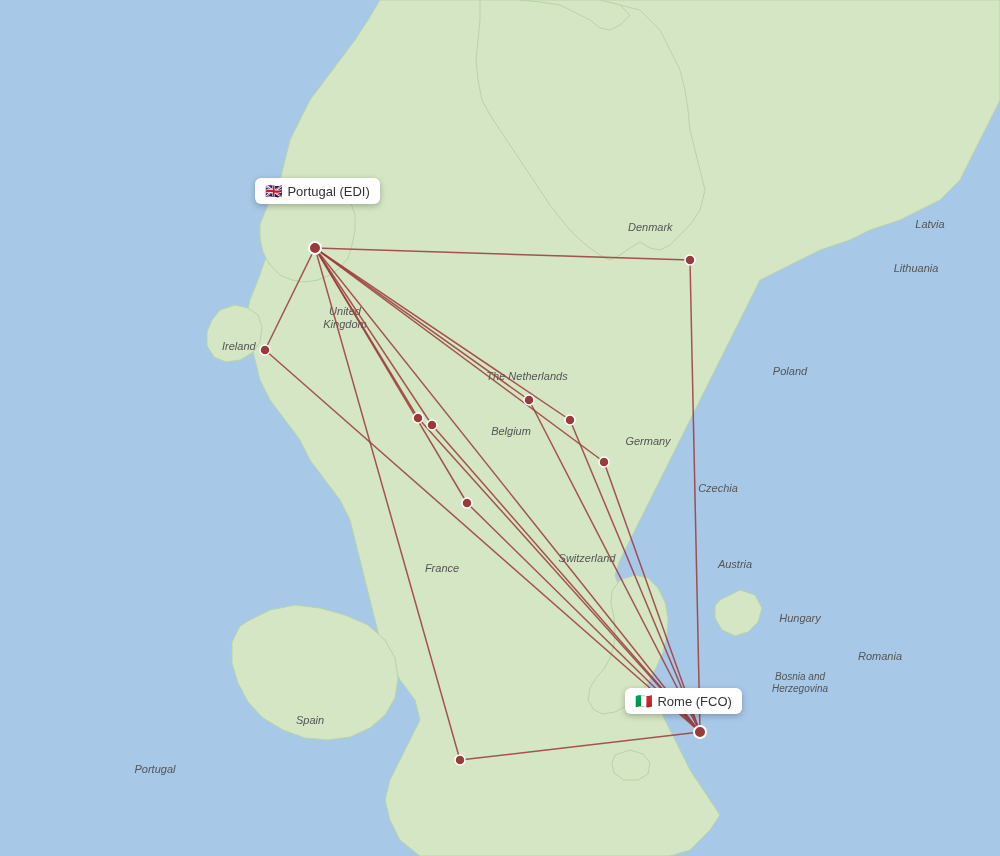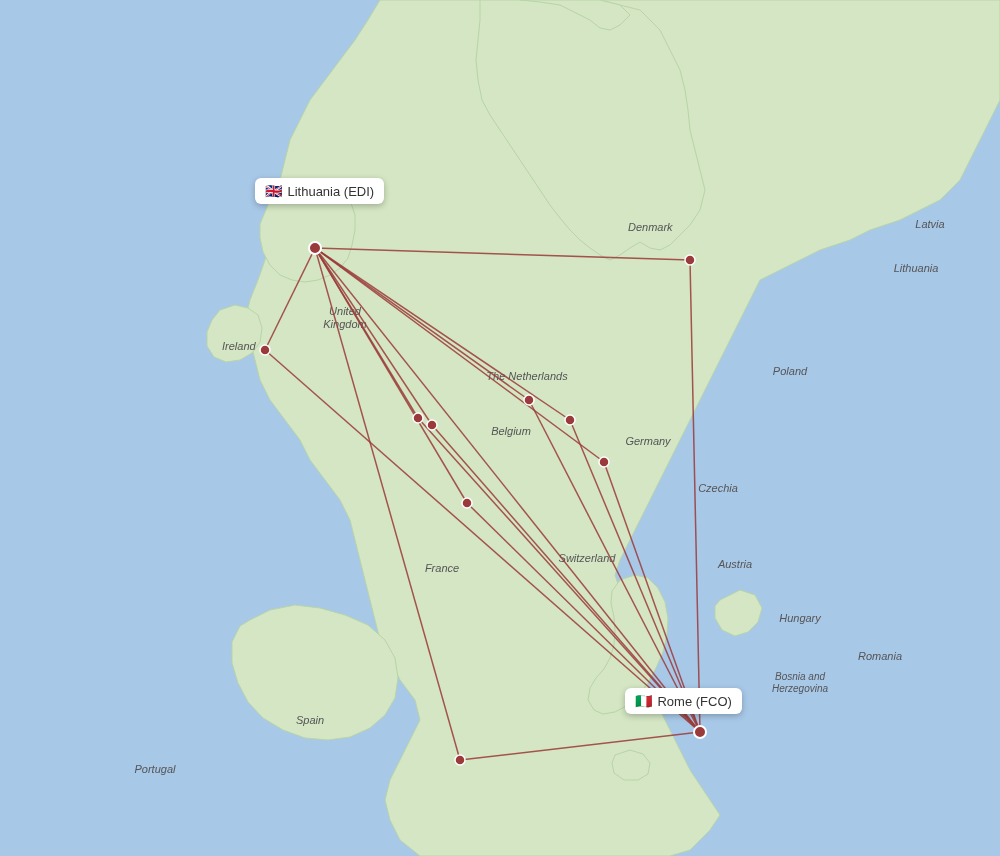--- a/index.html
+++ b/index.html
@@ -192,20 +192,20 @@
     <circle cx="460" cy="760" r="5" fill="#9b3a3a" stroke="white" stroke-width="1.5"></circle>
     <circle cx="690" cy="260" r="5" fill="#9b3a3a" stroke="white" stroke-width="1.5"></circle>
 
     <circle cx="315" cy="248" r="6" fill="#9b3a3a" stroke="white" stroke-width="2"></circle>
 
     <circle cx="700" cy="732" r="6" fill="#9b3a3a" stroke="white" stroke-width="2"></circle>
   </svg>
 
   <div class="airport-label" id="edinburgh-label">
     <span class="flag-icon">🇬🇧</span>
-    <span>Lithuania (EDI)</span>
+    <span>Portugal (EDI)</span>
   </div>
 
   <div class="airport-label" id="rome-label">
     <span class="flag-icon">🇮🇹</span>
     <span>Rome (FCO)</span>
   </div>
 </div>
 
 </body></html>

